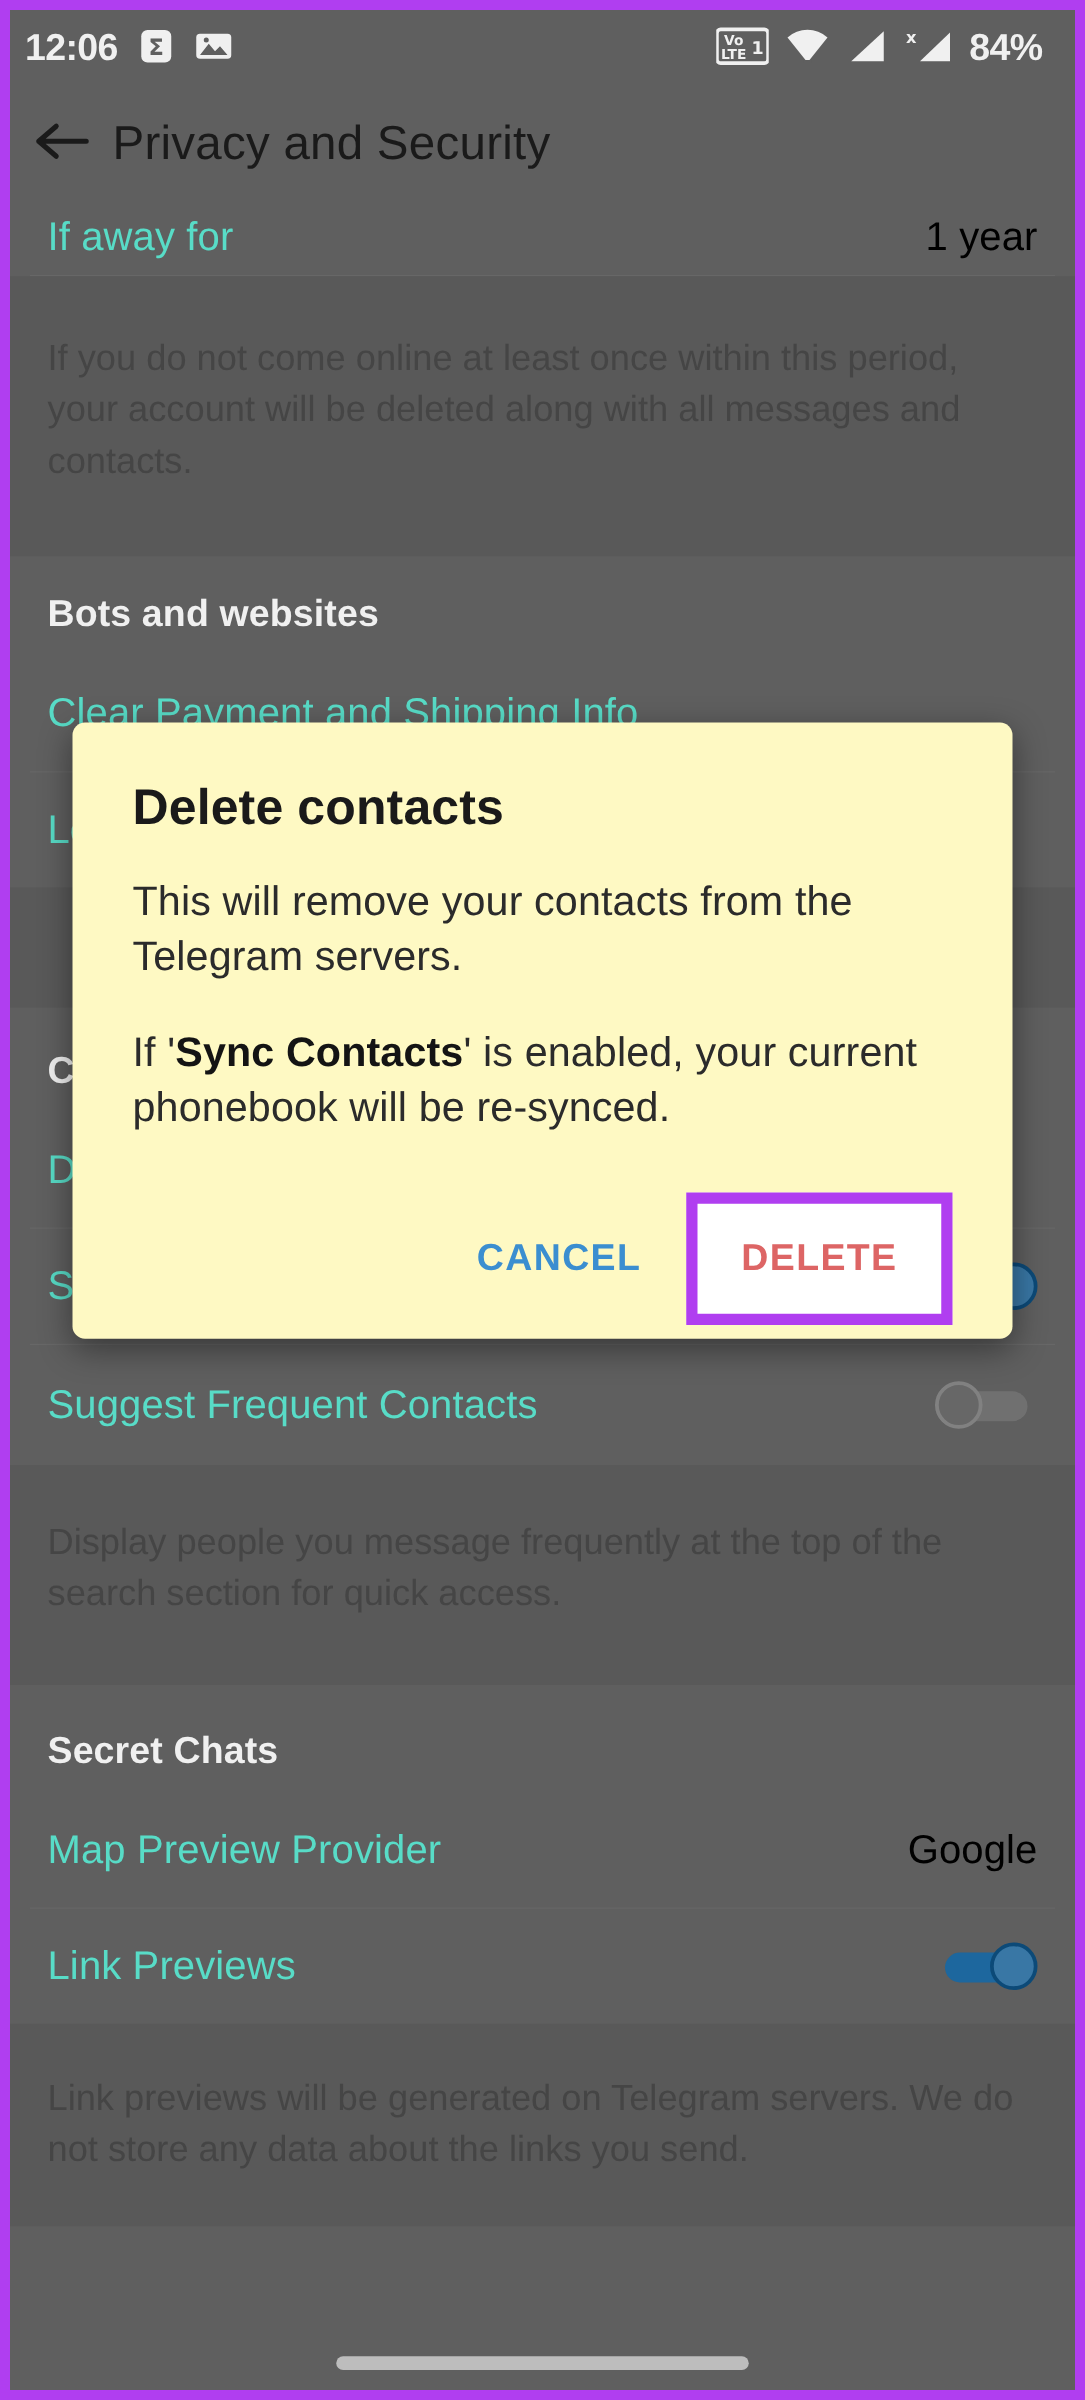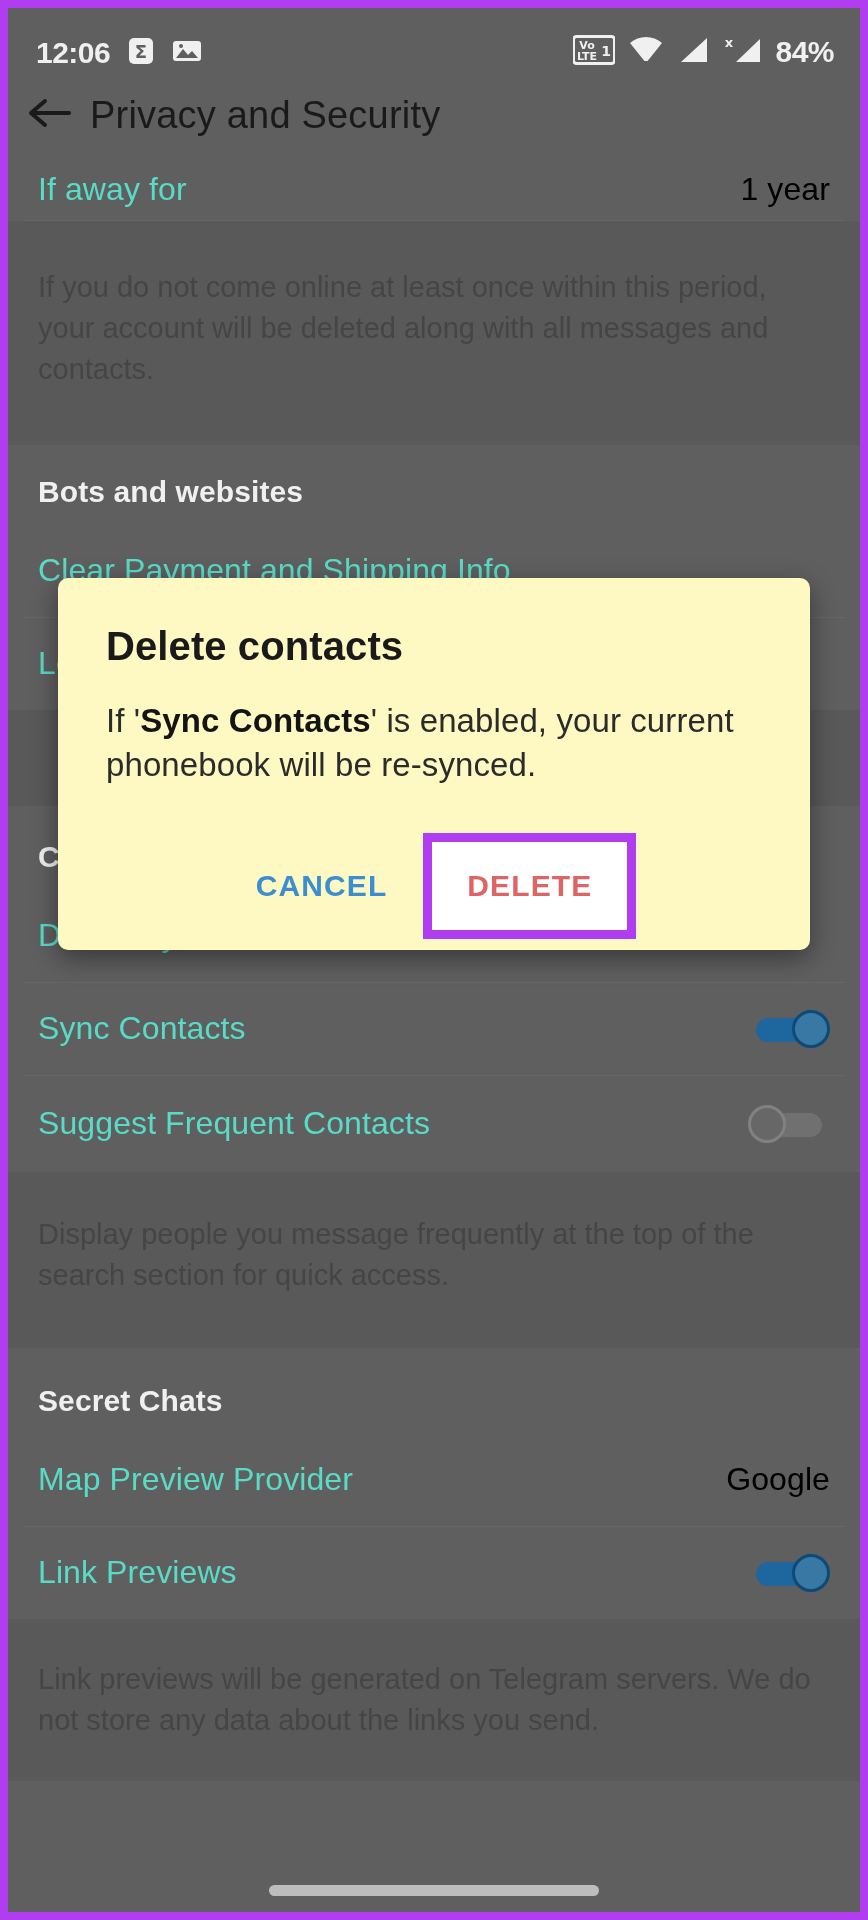--- a/index.html
+++ b/index.html
@@ -13,22 +13,22 @@
     position:absolute;
     left:8px; top:8px;
     width:852px; height:1904px;
     background:#656565;
     overflow:hidden;
   }
 
   
   #statusbar {
     position:absolute; left:0; top:0; width:100%; height:62px;
-    display:flex; align-items:flex-end;
-    padding:0 26px 0 28px;
+    display:flex; align-items:center;
+    padding:0 26px 0 12px;
     color:#ffffff;
     gap:45px;
   }
   #status-left { display:flex; align-items:center; gap:16px; }
   #clock { font-size:30px; font-weight:700; letter-spacing:-0.5px; }
   .sb-ico { display:block; }
   #status-right {
     margin-left:auto; display:flex; align-items:center; gap:13px;
   }
   #battery-pct { font-size:30px; font-weight:700; letter-spacing:-0.5px; }
@@ -113,21 +113,21 @@
     font-size:40px; font-weight:700; color:#1a1a1a;
     letter-spacing:0.1px; margin-bottom:30px;
   }
   .dialog-para {
     font-size:33px; line-height:1.32; color:#2b2b2b;
     letter-spacing:0.1px;
   }
   .dialog-para + .dialog-para { margin-top:34px; }
   .dialog-para b { font-weight:700; color:#141414; }
   #dialog-actions {
-    display:flex; justify-content:center; align-items:center;
+    display:flex; justify-content:flex-end; align-items:center;
     margin-top:54px; height:92px;
   }
   #cancel-button {
     font-size:30px; font-weight:700; color:#3b8ed0;
     letter-spacing:1.1px; background:none; border:none;
     padding:14px 24px; cursor:pointer;
     font-family:"Liberation Sans", sans-serif;
   }
   #delete-highlight {
     margin-left:12px;
@@ -284,20 +284,21 @@
 
     <div class="band" style="padding-top:40px;padding-bottom:40px;">
       <div class="band-text">Link previews will be generated on Telegram servers. We do not store any data about the links you send.</div>
     </div>
   </div>
 
   <div id="scrim"></div>
 
   <div id="dialog">
     <div id="dialog-title">Delete contacts</div>
+    <div class="dialog-para">This will remove your contacts from the Telegram servers.</div>
     <div class="dialog-para"><span>If '</span><b>Sync Contacts</b><span>' is enabled, your current phonebook will be re-synced.</span></div>
 
     <div id="dialog-actions">
       <button id="cancel-button">CANCEL</button>
       <span id="delete-highlight">
         <button id="delete-button">DELETE</button>
       </span>
     </div>
   </div>
 

